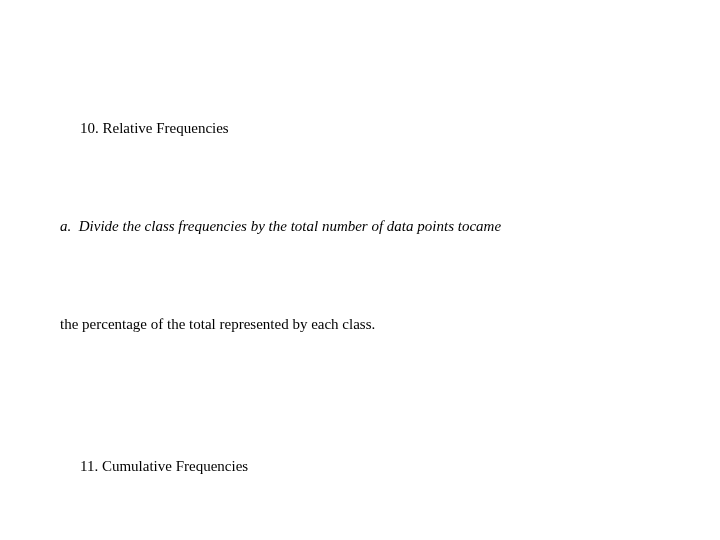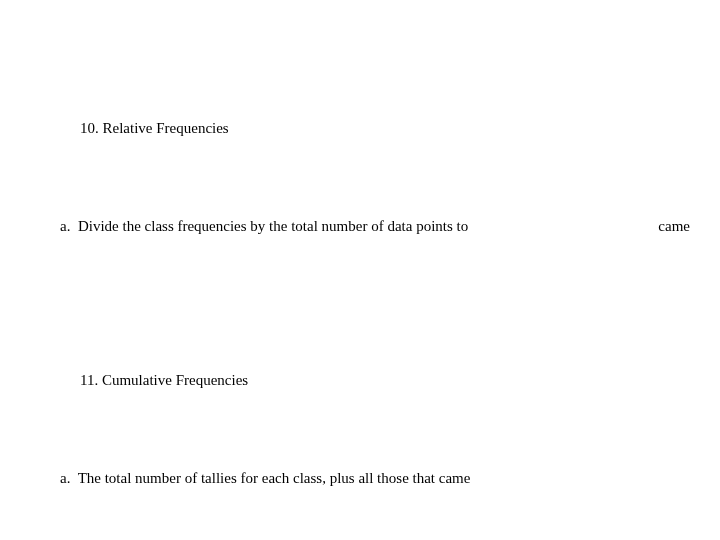--- a/index.html
+++ b/index.html
@@ -42,28 +42,29 @@
 </head>
 <body>
 
 <div class="page-content">
 
   <div class="text-block">
 
     
     <span class="line indent-1">10. Relative Frequencies</span>
 
-    <span class="line" style="display:flex; justify-content: space-between; align-items: baseline;">
+    <span class="line" style="display:flex; justify-content: flex-start; align-items: baseline; font-style: italic;">
       <span>a.  Divide the class frequencies by the total number of data points to</span>
       <span>came</span>
     </span>
 
+    <span class="line">the percentage of the total represented by each class.</span>
 
     
-    <span class="line indent-1" style="margin-top: 8px;">11. Cumulative Frequencies</span>
+    <span class="line indent-1" style="margin-top: 20px;">11. Cumulative Frequencies</span>
 
     <span class="line">a.  The total number of tallies for each class, plus all those that came</span>
 
     
 
     
 
     
 
   </div>

